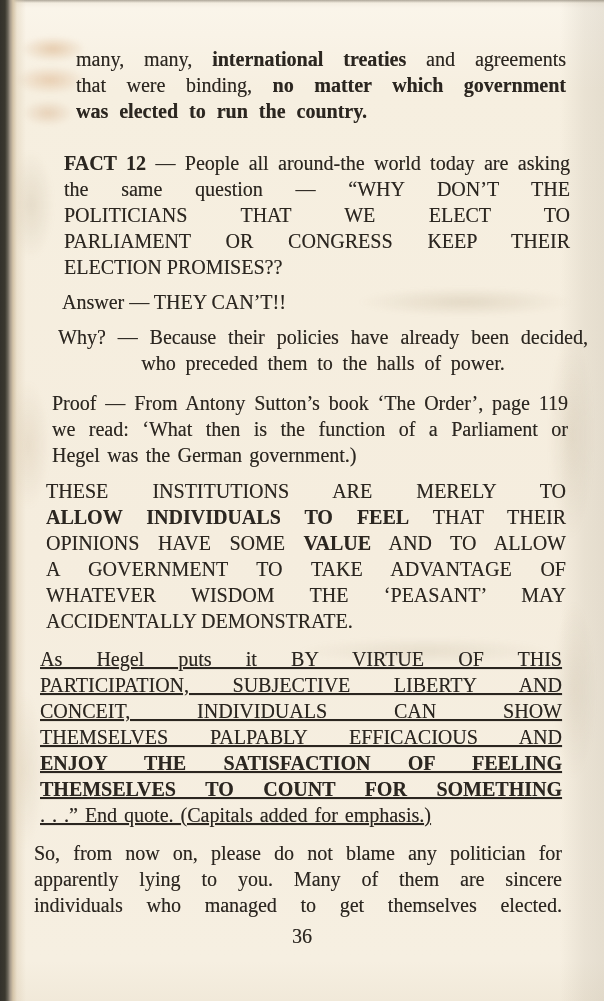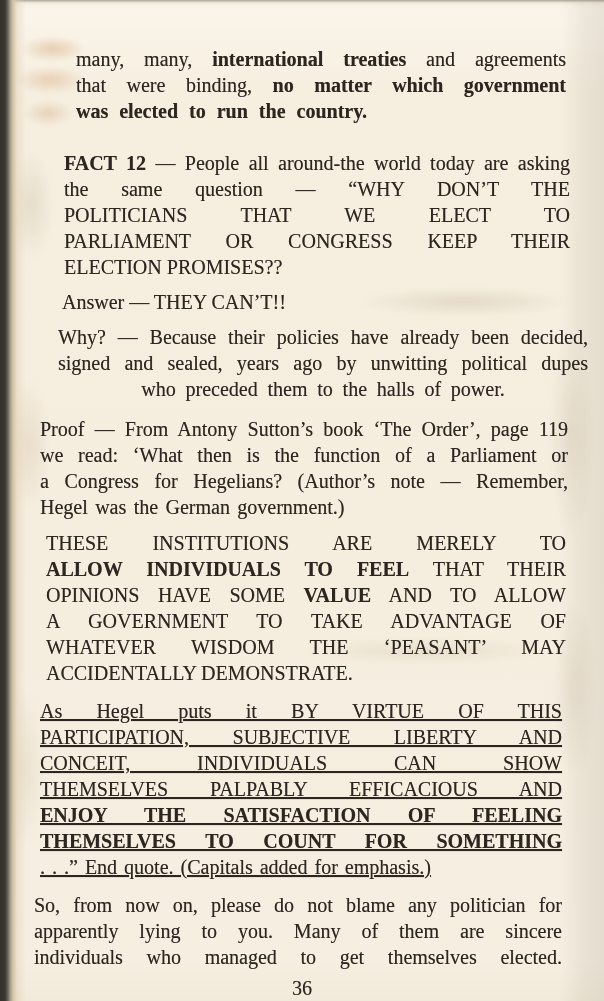--- a/index.html
+++ b/index.html
@@ -82,27 +82,25 @@
         <div class="line just"><span>the same question — “WHY DON’T THE</span></div>
         <div class="line just"><span>POLITICIANS THAT WE ELECT TO</span></div>
         <div class="line just"><span>PARLIAMENT OR CONGRESS KEEP THEIR</span></div>
         <div class="line"><span>ELECTION PROMISES??</span></div>
       </div>
       <div class="para" style="margin-left: 62px; margin-right: 34px; margin-top: 9px;">
         <div class="line"><span>Answer — THEY CAN’T!!</span></div>
       </div>
       <div class="para" style="margin-left: 58px; margin-right: 16px; margin-top: 9px;">
         <div class="line just"><span>Why? — Because their policies have already been decided,</span></div>
-        <div class="line just"><span>signed and sealed, years ago by unwitting political dupes</span></div>
         <div class="line" style="word-spacing: 0.24em; text-align: center;"><span>who preceded them to the halls of power.</span></div>
       </div>
-      <div class="para" style="margin-left: 40px; margin-right: 36px; margin-top: 14px;">
+      <div class="para" style="margin-left: 52px; margin-right: 36px; margin-top: 14px;">
         <div class="line just"><span>Proof — From Antony Sutton’s book ‘The Order’, page 119</span></div>
         <div class="line just"><span>we read: ‘What then is the function of a Parliament or</span></div>
-        <div class="line just"><span>a Congress for Hegelians? (Author’s note — Remember,</span></div>
         <div class="line" style="word-spacing: 0.12em;"><span>Hegel was the German government.)</span></div>
       </div>
       <div class="para" style="margin-left: 46px; margin-right: 38px; margin-top: 10px;">
         <div class="line just"><span>THESE INSTITUTIONS ARE MERELY TO</span></div>
         <div class="line just"><span class="b">ALLOW INDIVIDUALS TO FEEL</span><span> THAT THEIR</span></div>
         <div class="line just"><span>OPINIONS HAVE SOME </span><span class="b">VALUE</span><span> AND TO ALLOW</span></div>
         <div class="line just"><span>A GOVERNMENT TO TAKE ADVANTAGE OF</span></div>
         <div class="line just"><span>WHATEVER WISDOM THE ‘PEASANT’ MAY</span></div>
         <div class="line"><span>ACCIDENTALLY DEMONSTRATE.</span></div>
       </div>

